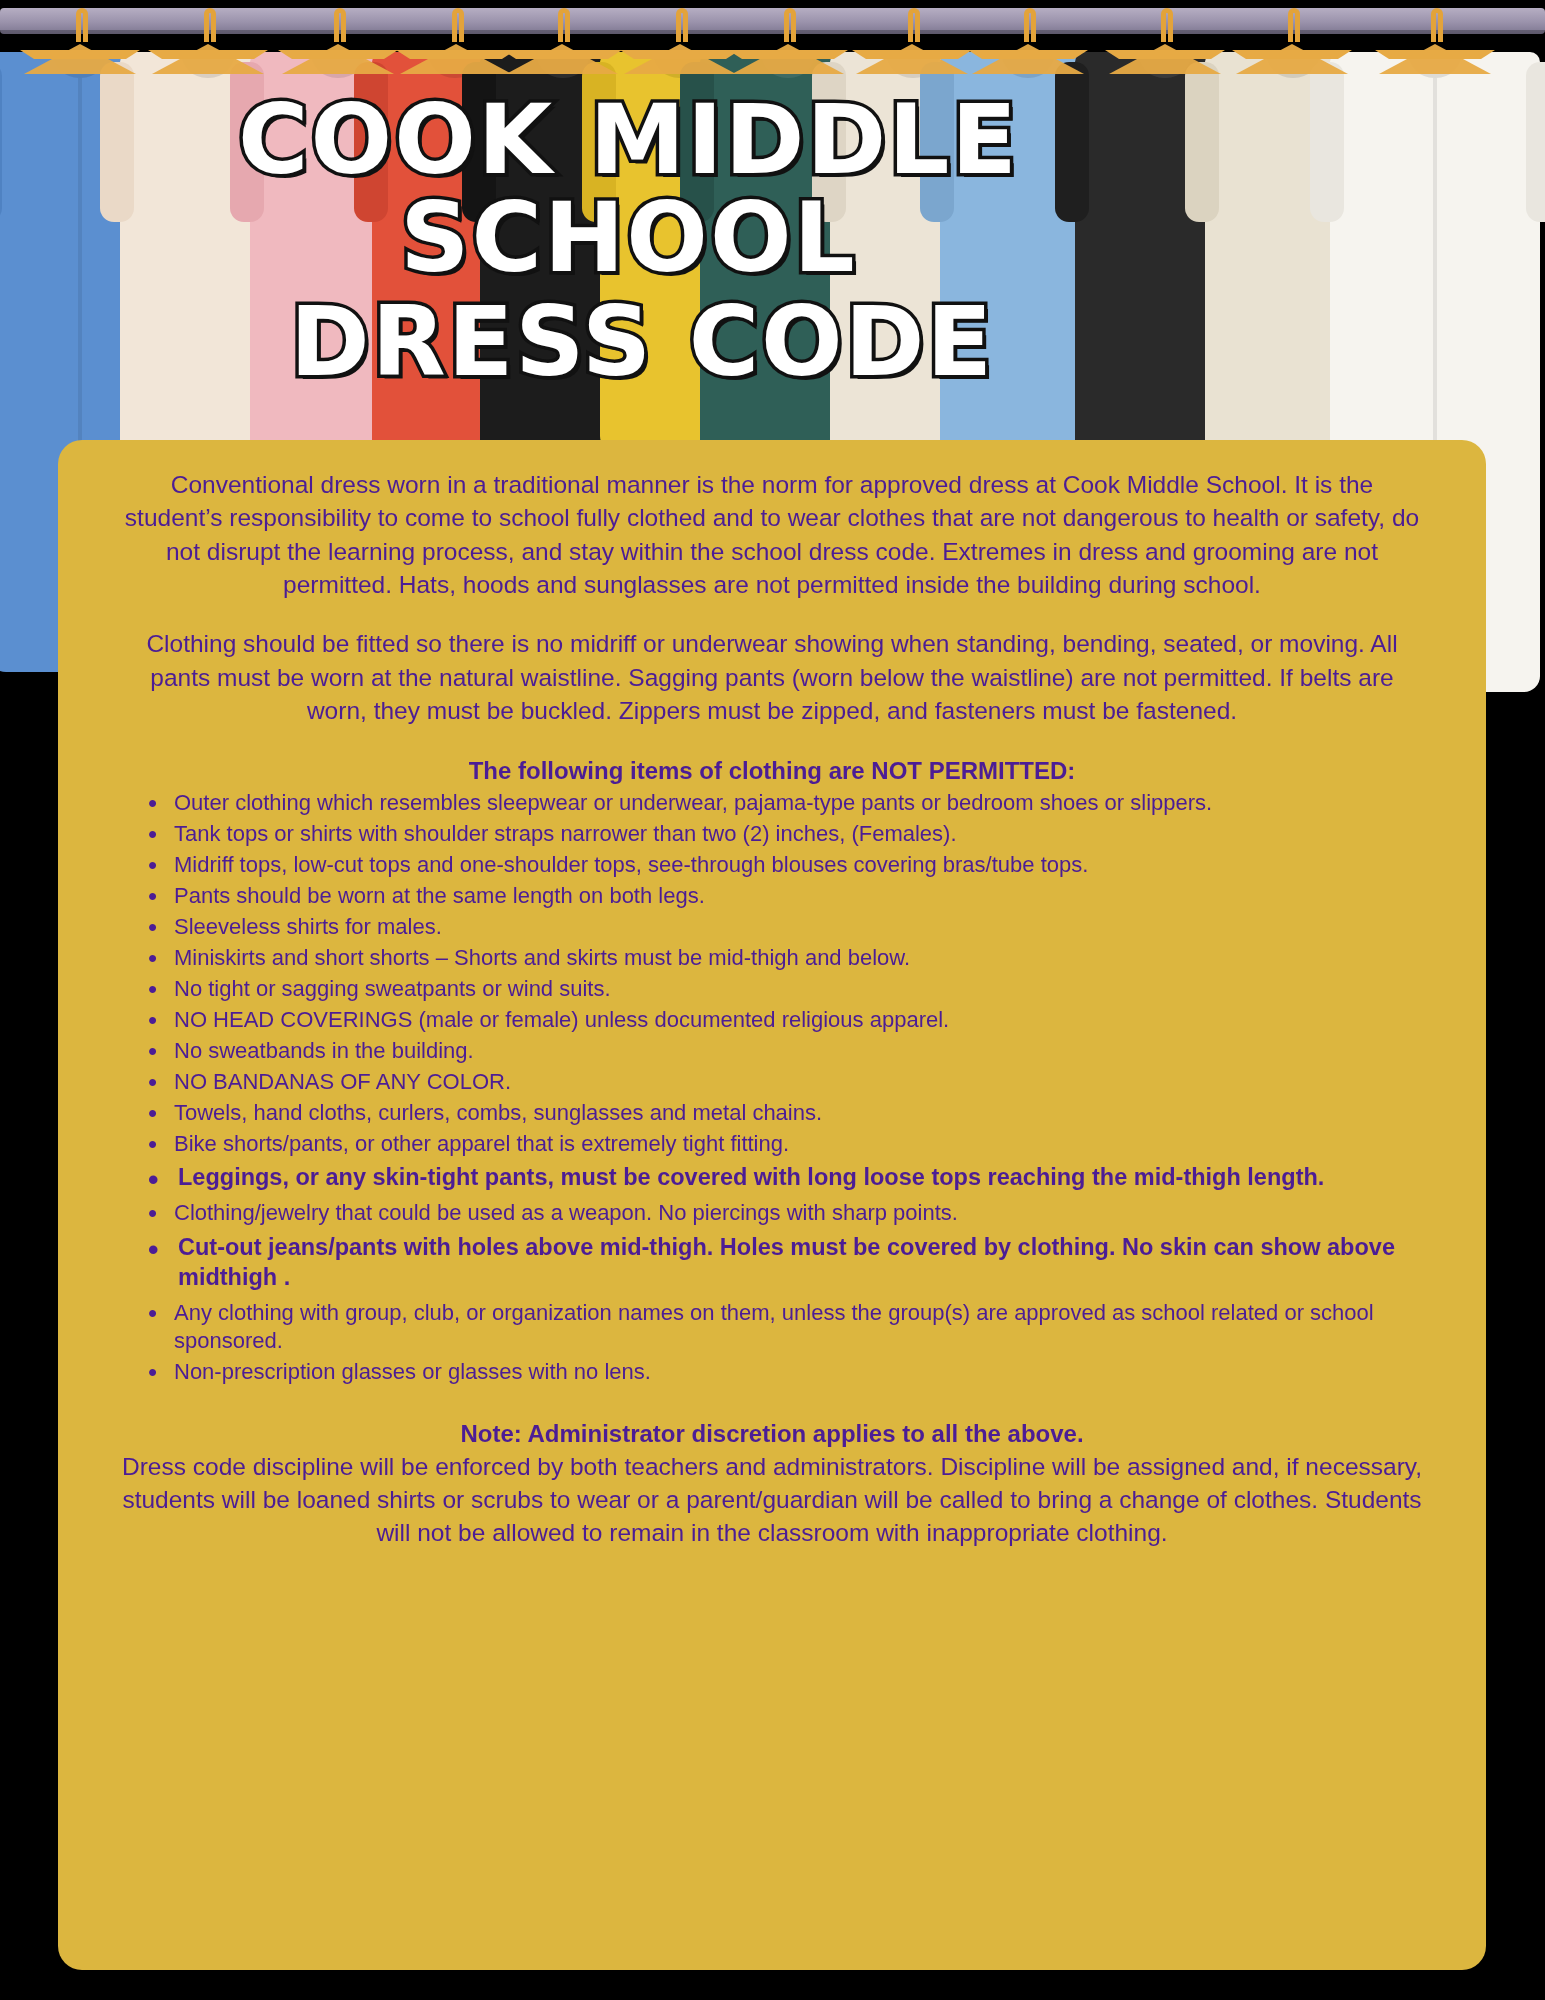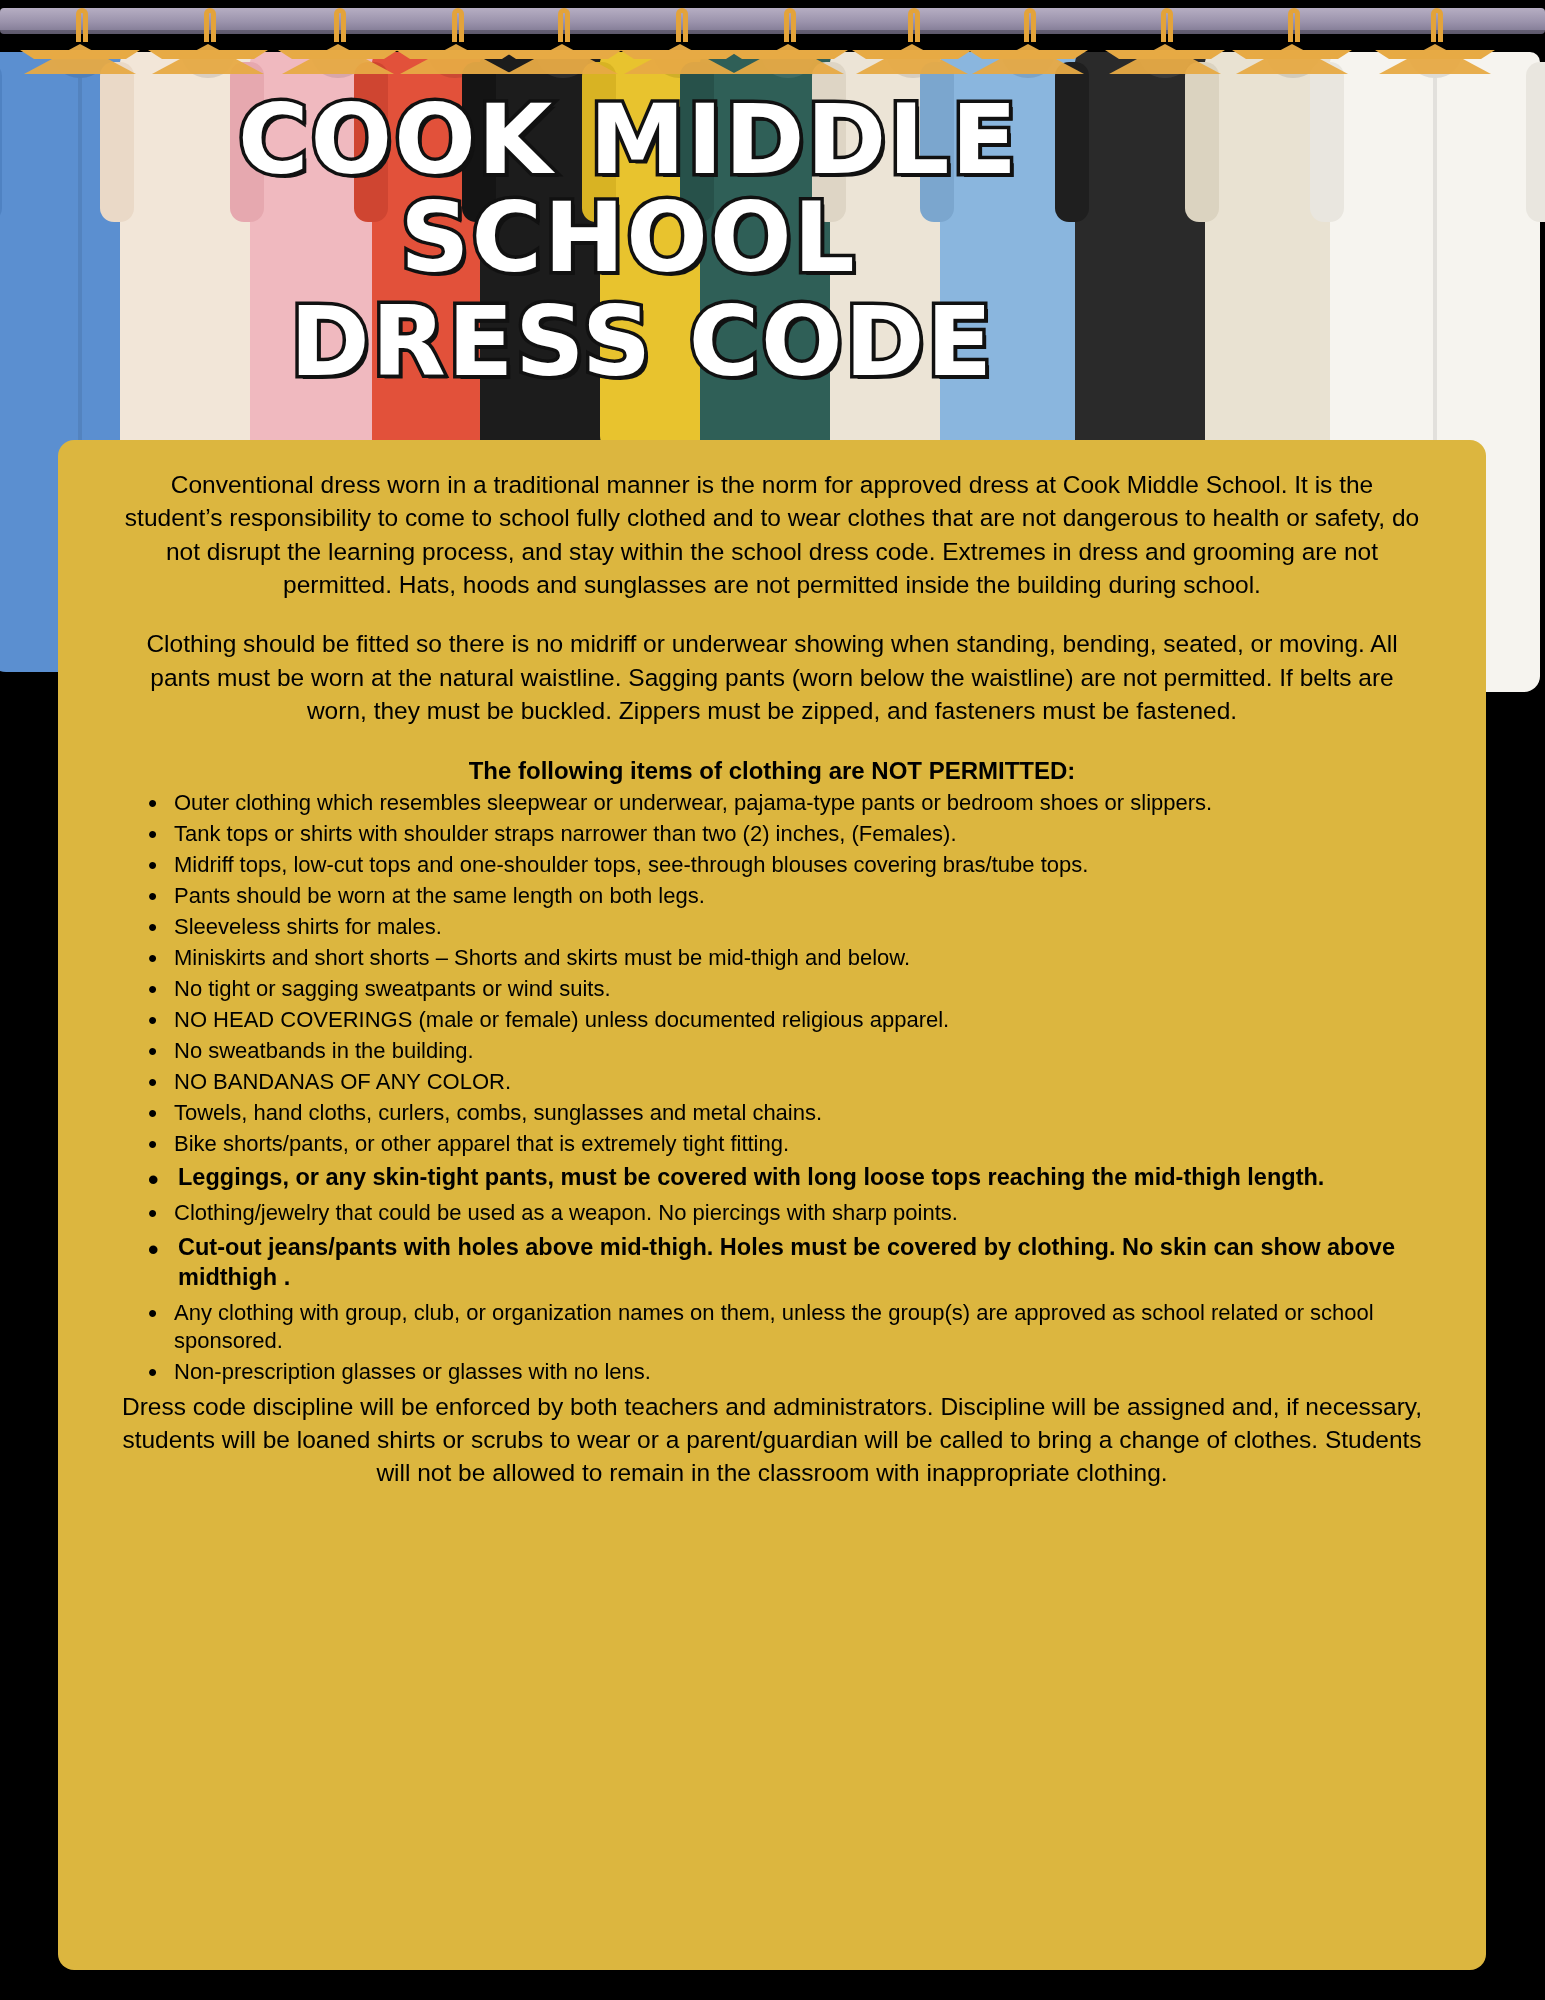--- a/index.html
+++ b/index.html
@@ -124,25 +124,25 @@
   .title-line.l2 { font-size: 96px; margin-top: 6px; margin-left: 27px; }
 
   
   .card {
     position: absolute;
     left: 58px;
     top: 440px;
     width: 1428px;
     min-height: 1530px;
     background: #dcb63f;
-    border-radius: 16px;
+    border-radius: 24px;
     box-sizing: border-box;
     padding: 28px 40px 34px 40px;
     z-index: 30;
-    color: #000000;
+    color: #4c1d95;
   }
   .para {
     font-size: 24.5px;
     line-height: 1.36;
     text-align: center;
     margin: 0 0 0 0;
     padding: 0 22px;
   }
   .para + .para { margin-top: 26px; }
 
@@ -354,14 +354,15 @@
     <li>NO BANDANAS OF ANY COLOR.</li>
     <li>Towels, hand cloths, curlers, combs, sunglasses and metal chains.</li>
     <li>Bike shorts/pants, or other apparel that is extremely tight fitting.</li>
     <li class="bold">Leggings, or any skin-tight pants, must be covered with long loose tops reaching the mid-thigh length.</li>
     <li>Clothing/jewelry that could be used as a weapon. No piercings with sharp points.</li>
     <li class="bold">Cut-out jeans/pants with holes above mid-thigh. Holes must be covered by clothing. No skin can show above  midthigh .</li>
     <li>Any clothing with group, club, or organization names on them, unless the group(s) are approved as school related or school sponsored.</li>
     <li>Non-prescription glasses or glasses with no lens.</li>
   </ul>
 
+  <div class="note-head">Note: Administrator discretion applies to all the above.</div>
   <p class="closing">Dress code discipline will be enforced by both teachers and administrators. Discipline will be assigned and, if necessary, students will be loaned shirts or scrubs to wear or a parent/guardian will be called to bring a change of clothes. Students will not be allowed to remain in the classroom with inappropriate clothing.</p>
 </div>
 
 </body></html>

